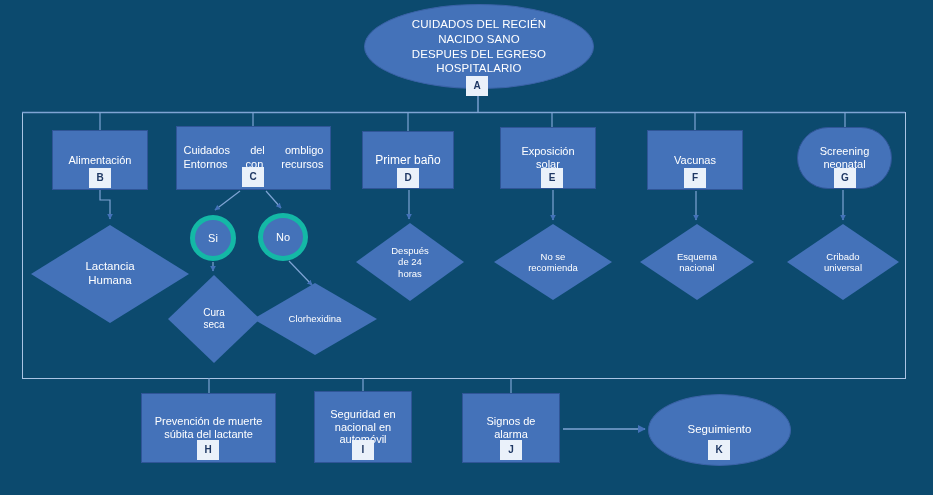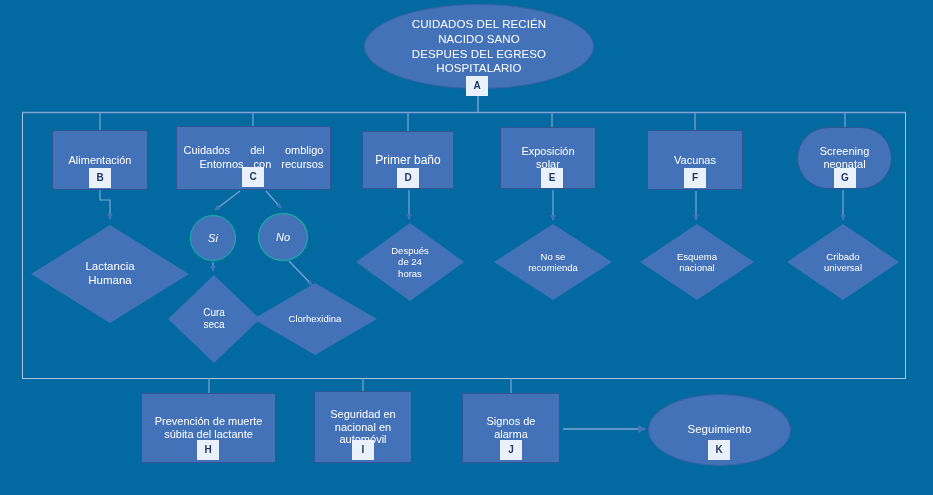--- a/index.html
+++ b/index.html
@@ -4,21 +4,21 @@
 <style>
   html, body {
     margin: 0;
     padding: 0;
     background: #ffffff;
   }
   #canvas {
     position: relative;
     width: 933px;
     height: 495px;
-    background: #0369a1;
+    background: #0c4a6e;
     font-family: "Liberation Sans", sans-serif;
     overflow: hidden;
   }
   .svg-layer {
     position: absolute;
     left: 0;
     top: 0;
     width: 933px;
     height: 495px;
   }
@@ -38,23 +38,22 @@
     background: #4472b9;
     border: 1px solid #2f5597;
   }
   .ellipse {
     background: #4472b9;
     border: 1px solid #3a62a6;
     border-radius: 50%;
   }
   .circle {
     background: #4472b9;
-    border: 1px solid #14b8a6;
+    border: 5px solid #14b8a6;
     border-radius: 50%;
-    font-style: italic;
   }
   .diamond-wrap {
     position: absolute;
   }
   .diamond-shape {
     position: absolute;
     left: 0; top: 0;
     width: 100%; height: 100%;
     background: #4472b9;
     clip-path: polygon(50% 0%, 100% 50%, 50% 100%, 0% 50%);
@@ -105,21 +104,21 @@
   #badge-B { left: 89px; top: 168px; }
 
   #box-C { left: 176px; top: 126px; width: 155px; height: 64px; font-size: 11px; }
   #box-C .justified {
     display: block;
     width: 140px;
     text-align: justify;
     text-align-last: justify;
     line-height: 1.25;
   }
-  #box-C .justified .last { text-align: left; text-align-last: left; margin-left: 16px; }
+  #box-C .justified .last { text-align: left; text-align-last: left; }
   #badge-C { left: 242px; top: 167px; }
 
   #box-D { left: 362px; top: 131px; width: 92px;  height: 58px; font-size: 12px; }
   #badge-D { left: 397px; top: 168px; }
 
   #box-E { left: 500px; top: 127px; width: 96px; height: 62px; font-size: 11px; }
   #badge-E { left: 541px; top: 168px; }
 
   #box-F { left: 647px; top: 130px; width: 96px;  height: 60px; font-size: 11px; }
   #badge-F { left: 684px; top: 168px; }

